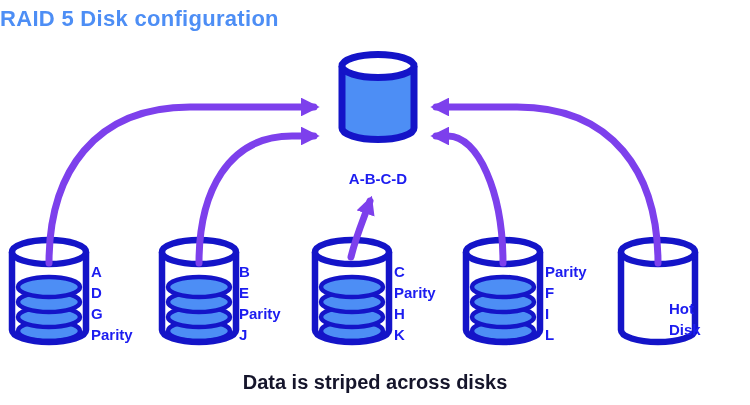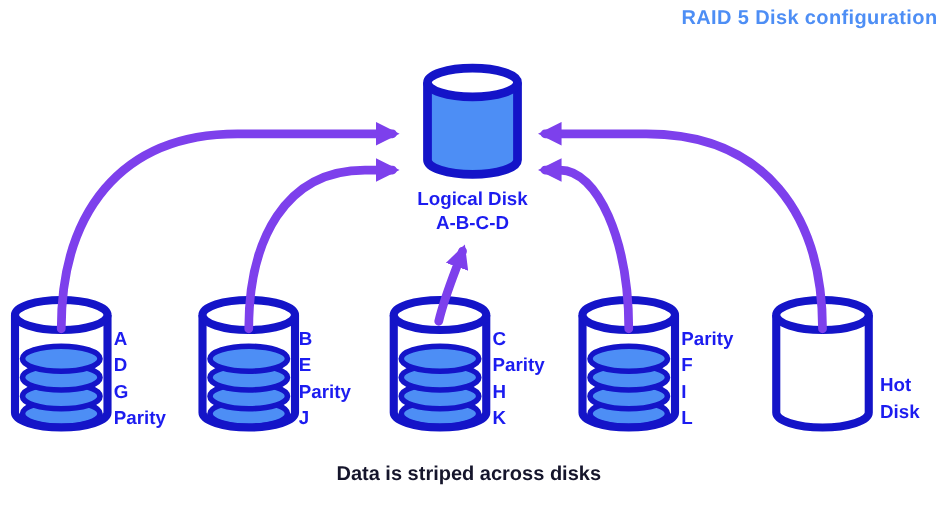--- a/index.html
+++ b/index.html
@@ -17,31 +17,31 @@
     width: 750px;
     height: 405px;
     background: #ffffff;
     overflow: hidden;
   }
   .stage svg { position: absolute; left: 0; top: 0; }
 
   .title {
     position: absolute;
     left: 0; right: 0; top: 6px;
-    text-align: right;
-    font-size: 16px;
+    text-align: left;
+    font-size: 22px;
     font-weight: bold;
     letter-spacing: 0.3px;
     color: var(--title-blue);
   }
   .caption {
     position: absolute;
     left: 0; right: 0; top: 371px;
     text-align: center;
-    font-size: 16px;
+    font-size: 20px;
     font-weight: bold;
     color: var(--caption-color);
   }
   .logical-label {
     position: absolute;
     left: 293px; top: 150px;
     width: 170px;
     text-align: center;
     font-size: 15px;
     font-weight: bold;
@@ -54,21 +54,21 @@
     font-weight: bold;
     line-height: 21px;
     color: var(--label-blue);
     white-space: nowrap;
   }
   .disk-label span { display: block; }
   .dl1 { left: 91px;  top: 261px; }
   .dl2 { left: 239px; top: 261px; }
   .dl3 { left: 394px; top: 261px; }
   .dl4 { left: 545px; top: 261px; }
-  .dl5 { left: 669px; top: 298px; margin-left: 35px; }
+  .dl5 { left: 669px; top: 298px; }
 
   .cyl-stroke    { fill: none; stroke: var(--dark-blue); stroke-width: 6.5; }
   .cyl-stroke-lg { fill: none; stroke: var(--dark-blue); stroke-width: 7; }
   .cyl-fill-white { fill: #ffffff; }
   .cyl-fill-blue  { fill: var(--fill-blue); }
   .cyl-top    { fill: #ffffff; stroke: var(--dark-blue); stroke-width: 6.5; }
   .cyl-top-lg { fill: #ffffff; stroke: var(--dark-blue); stroke-width: 7; }
   .platter { fill: var(--fill-blue); stroke: var(--dark-blue); stroke-width: 4.5; }
   .arrow { fill: none; stroke: var(--purple); stroke-width: 7; stroke-linecap: round; }
   .ah { fill: var(--purple); }
@@ -140,21 +140,21 @@
     <path class="arrow" marker-end="url(#ah)" d="M49 263 C49 172 95 107 190 107 H314"></path>
     <path class="arrow" marker-end="url(#ah)" d="M199 263 C199 192 228 136 292 136 H314"></path>
     <path class="arrow" marker-end="url(#ah)" d="M351 257 C356 236 364 218 370 201"></path>
     <path class="arrow" marker-end="url(#ah)" d="M503 263 C503 192 478 136 448 136 H436"></path>
     <path class="arrow" marker-end="url(#ah)" d="M658 263 C658 172 612 107 517 107 H436"></path>
   </svg>
 
   <div class="title">RAID 5 Disk configuration</div>
 
   <div class="logical-label">
-    <span>Logical Disk</span><br>
+    <br>
     <span>A-B-C-D</span>
   </div>
 
   <div class="disk-label dl1">
     <span>A</span>
     <span>D</span>
     <span>G</span>
     <span>Parity</span>
   </div>
 

